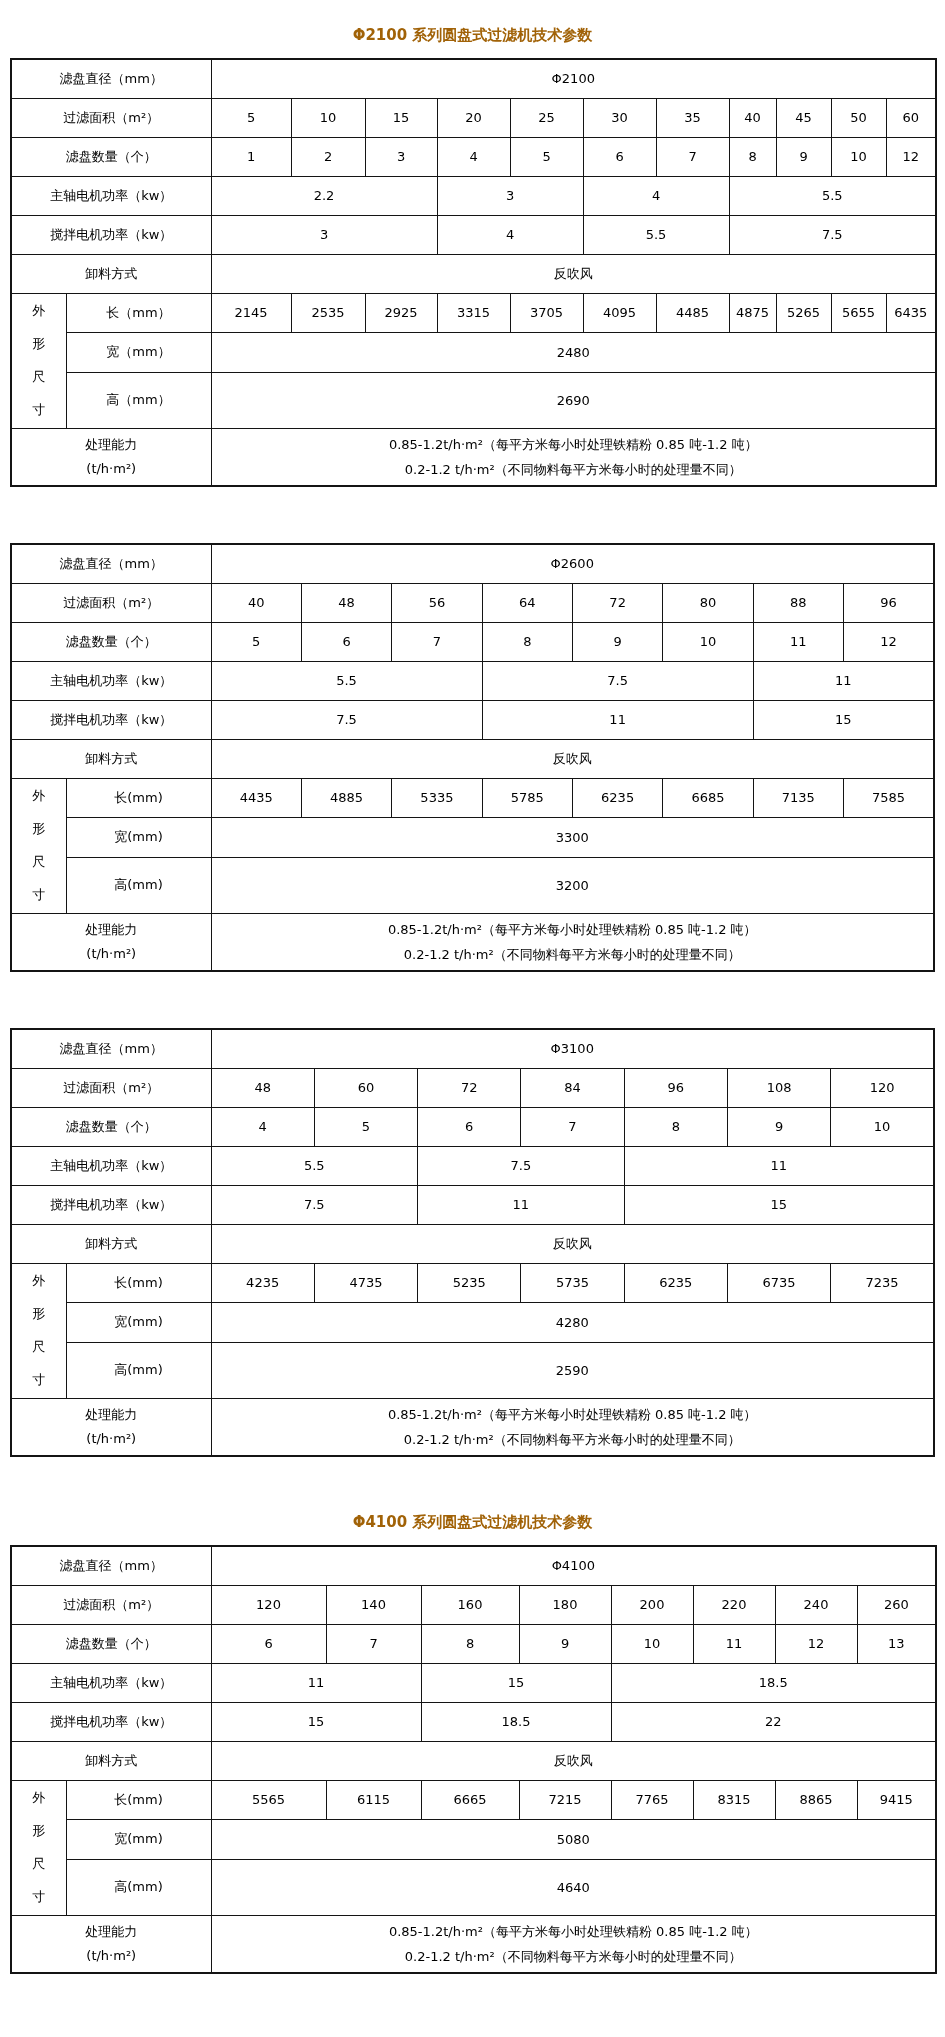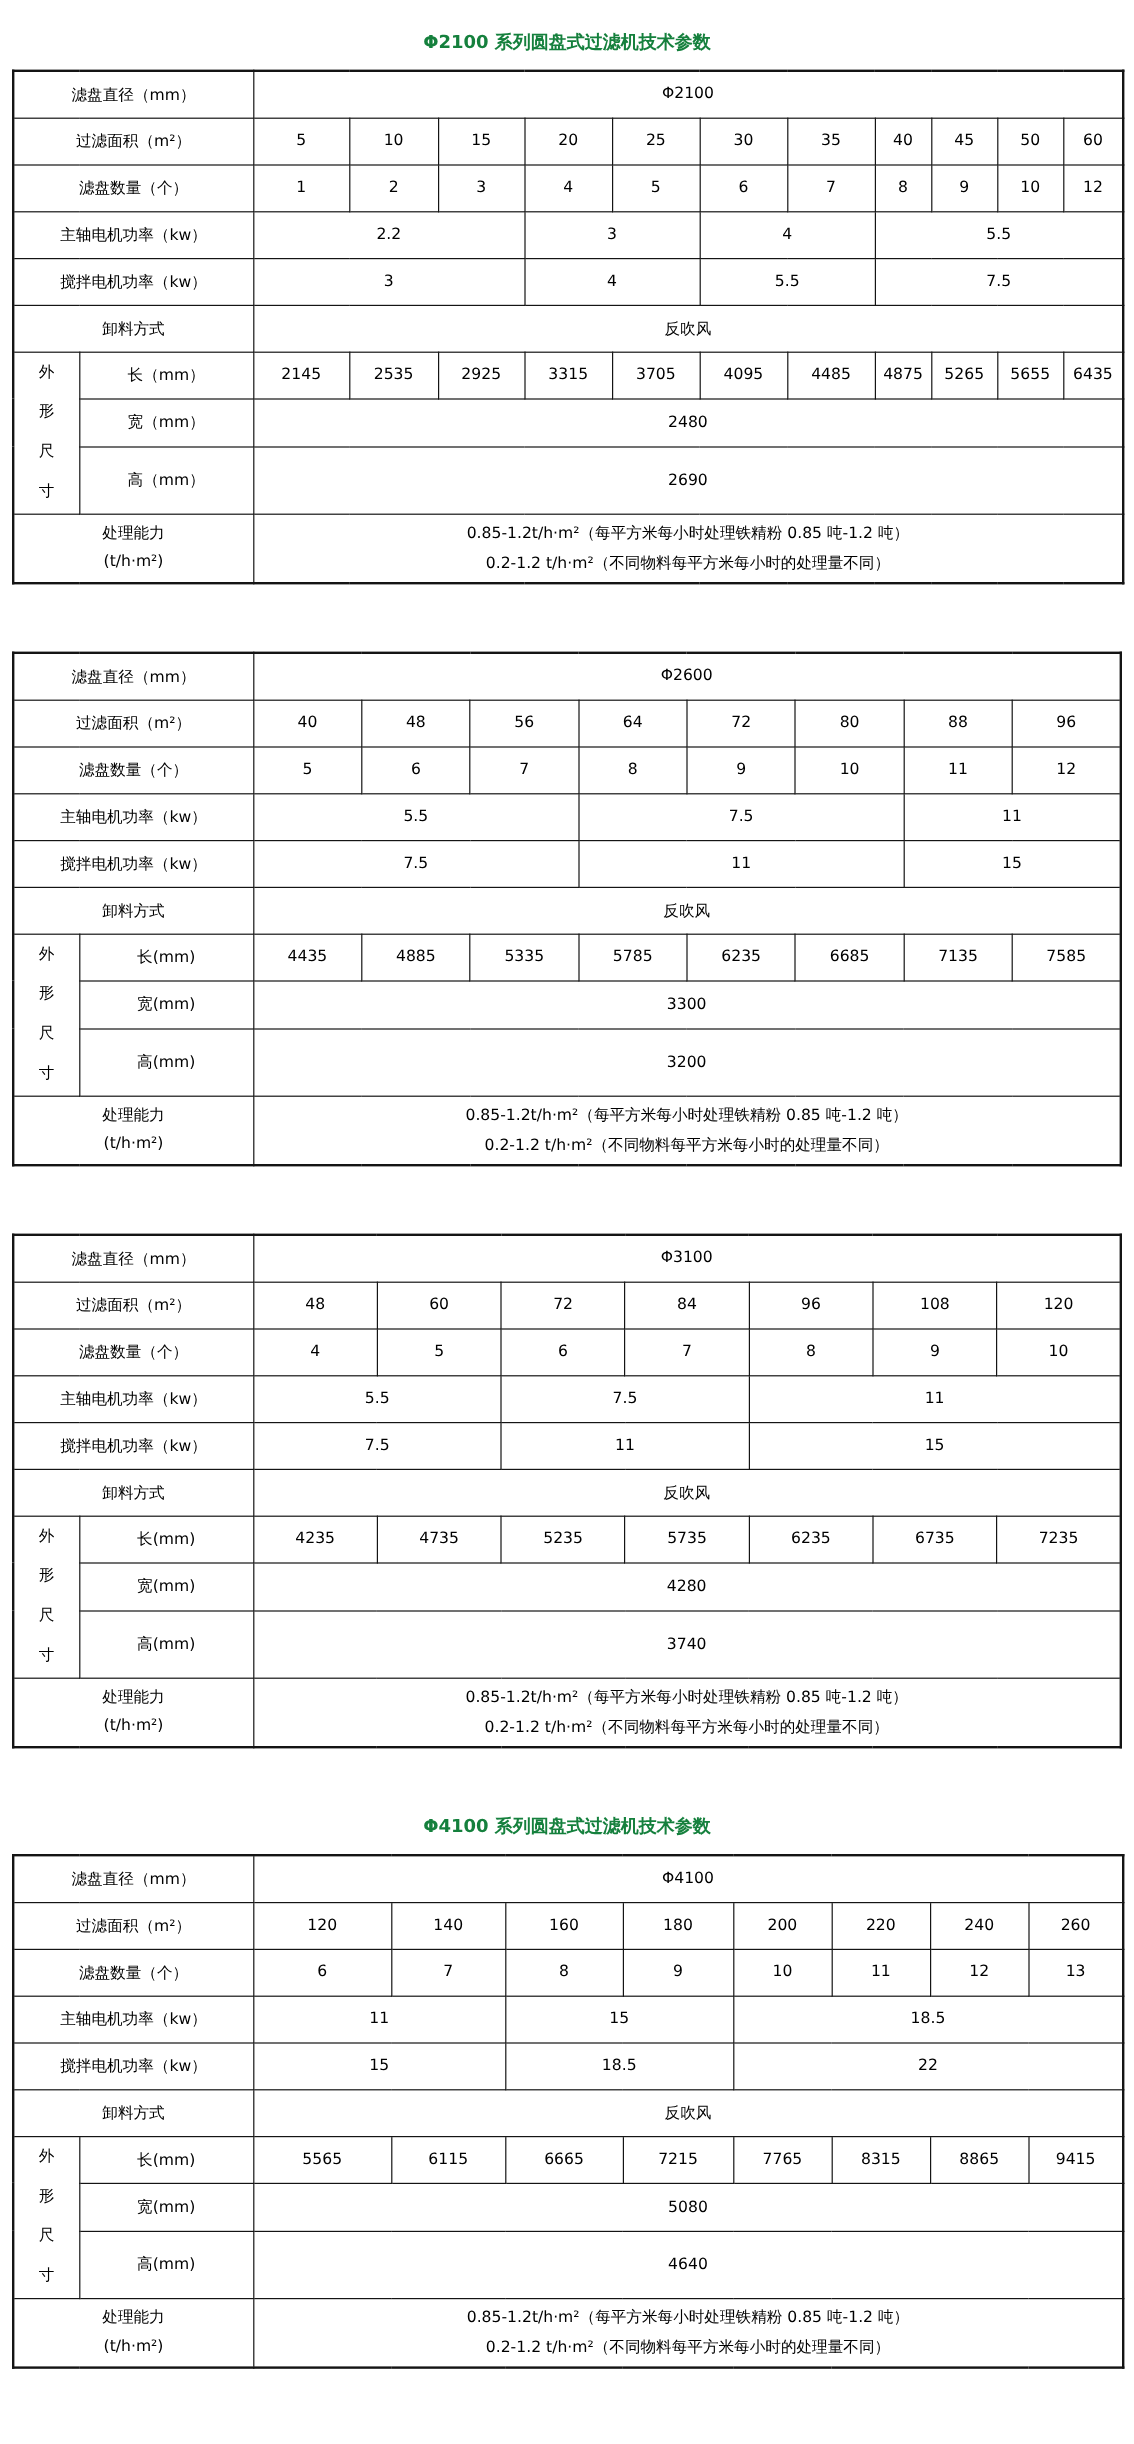--- a/index.html
+++ b/index.html
@@ -11,21 +11,21 @@
     font-family: "DejaVu Sans", "Liberation Sans", sans-serif;
   }
   .page { padding: 26px 10px 18px 10px; }
   .table-block + .table-block { margin-top: 56px; }
   .tbl-title {
     text-align: center;
     font-weight: bold;
     font-size: 15px;
     line-height: 19px;
     margin: 0 0 13px 0;
-    color: #15803d;
+    color: #a16207;
   }
   table.spec {
     border-collapse: collapse;
     table-layout: fixed;
     width: 925px;
     border: 2px solid #141414;
   }
   table.spec td {
     border: 1px solid #141414;
     text-align: center;
@@ -337,21 +337,21 @@
               <td>6235</td>
               <td>6735</td>
               <td>7235</td>
             </tr>
             <tr class="r-wid">
               <td>宽(mm)</td>
               <td colspan="7">4280</td>
             </tr>
             <tr class="r-hei">
               <td>高(mm)</td>
-              <td colspan="7">3740</td>
+              <td colspan="7">2590</td>
             </tr>
             <tr class="r-cap">
               <td colspan="2">
                 <div class="cap-lab-line">处理能力</div>
                 <div class="cap-lab-line">(t/h·m²)</div>
               </td>
               <td class="cap-val" colspan="7">
                 <div class="cap-line">0.85-1.2t/h·m²（每平方米每小时处理铁精粉 0.85 吨-1.2 吨）</div>
                 <div class="cap-line">0.2-1.2 t/h·m²（不同物料每平方米每小时的处理量不同）</div>
               </td>

